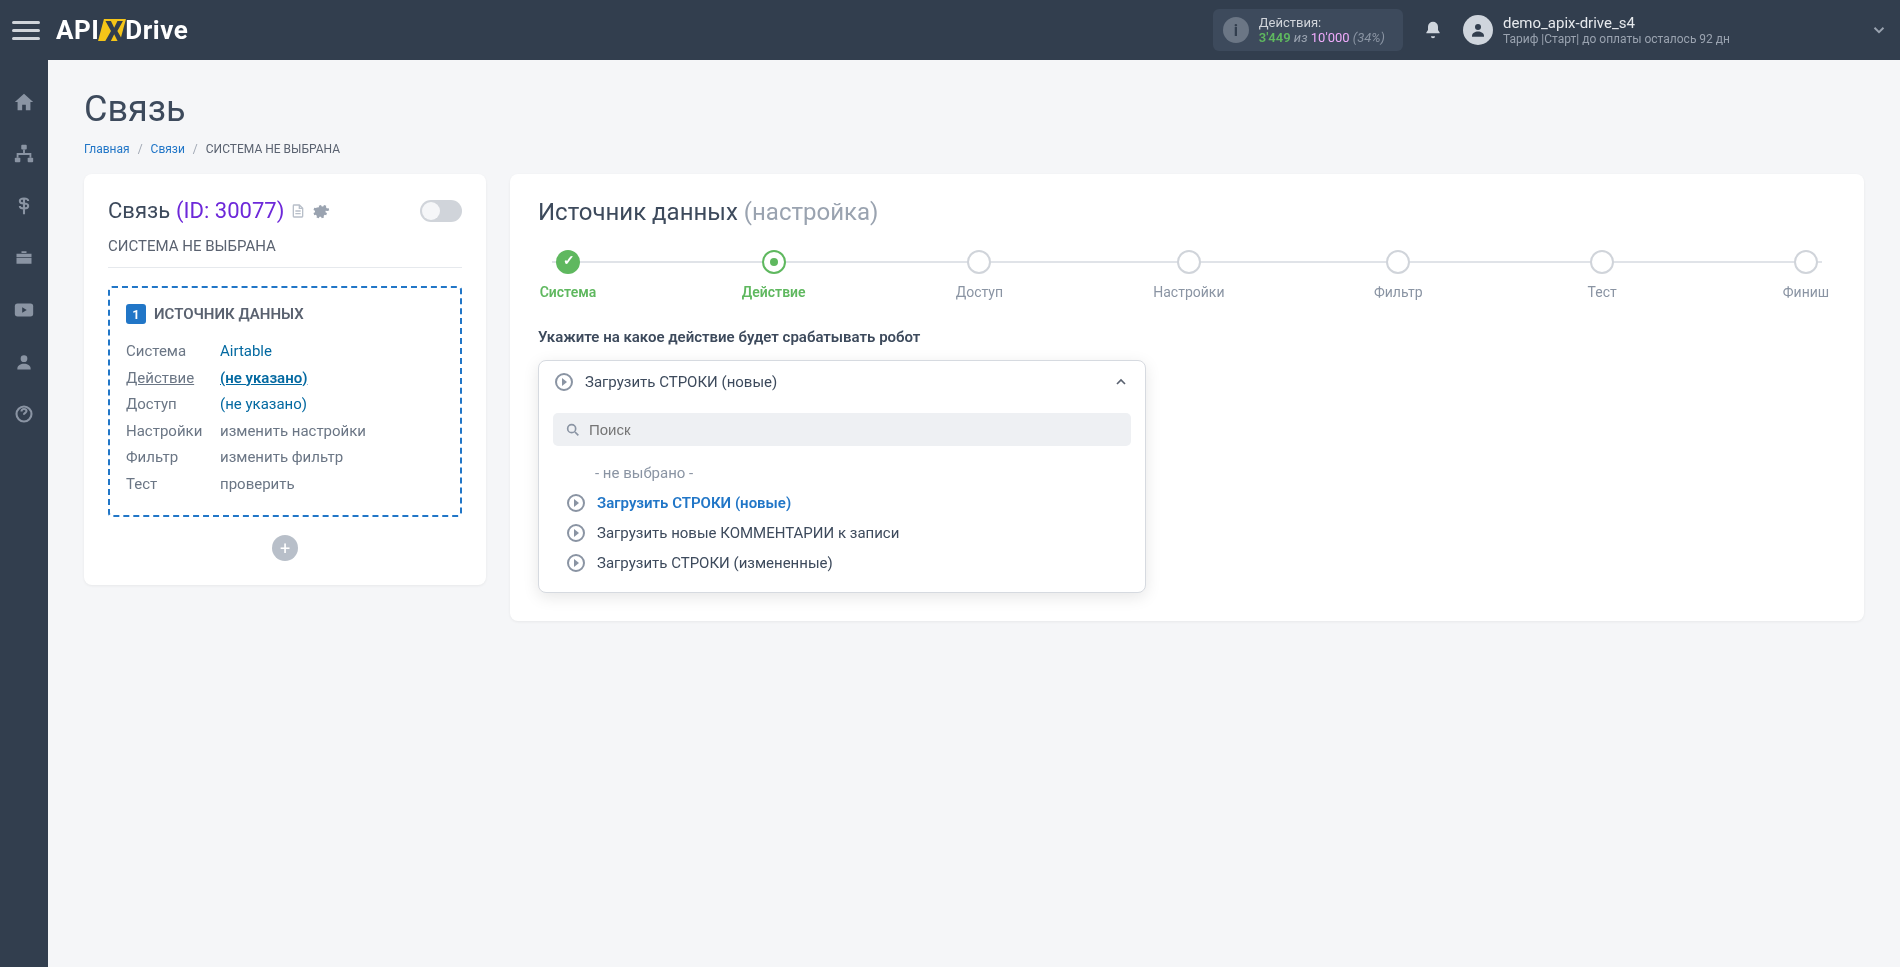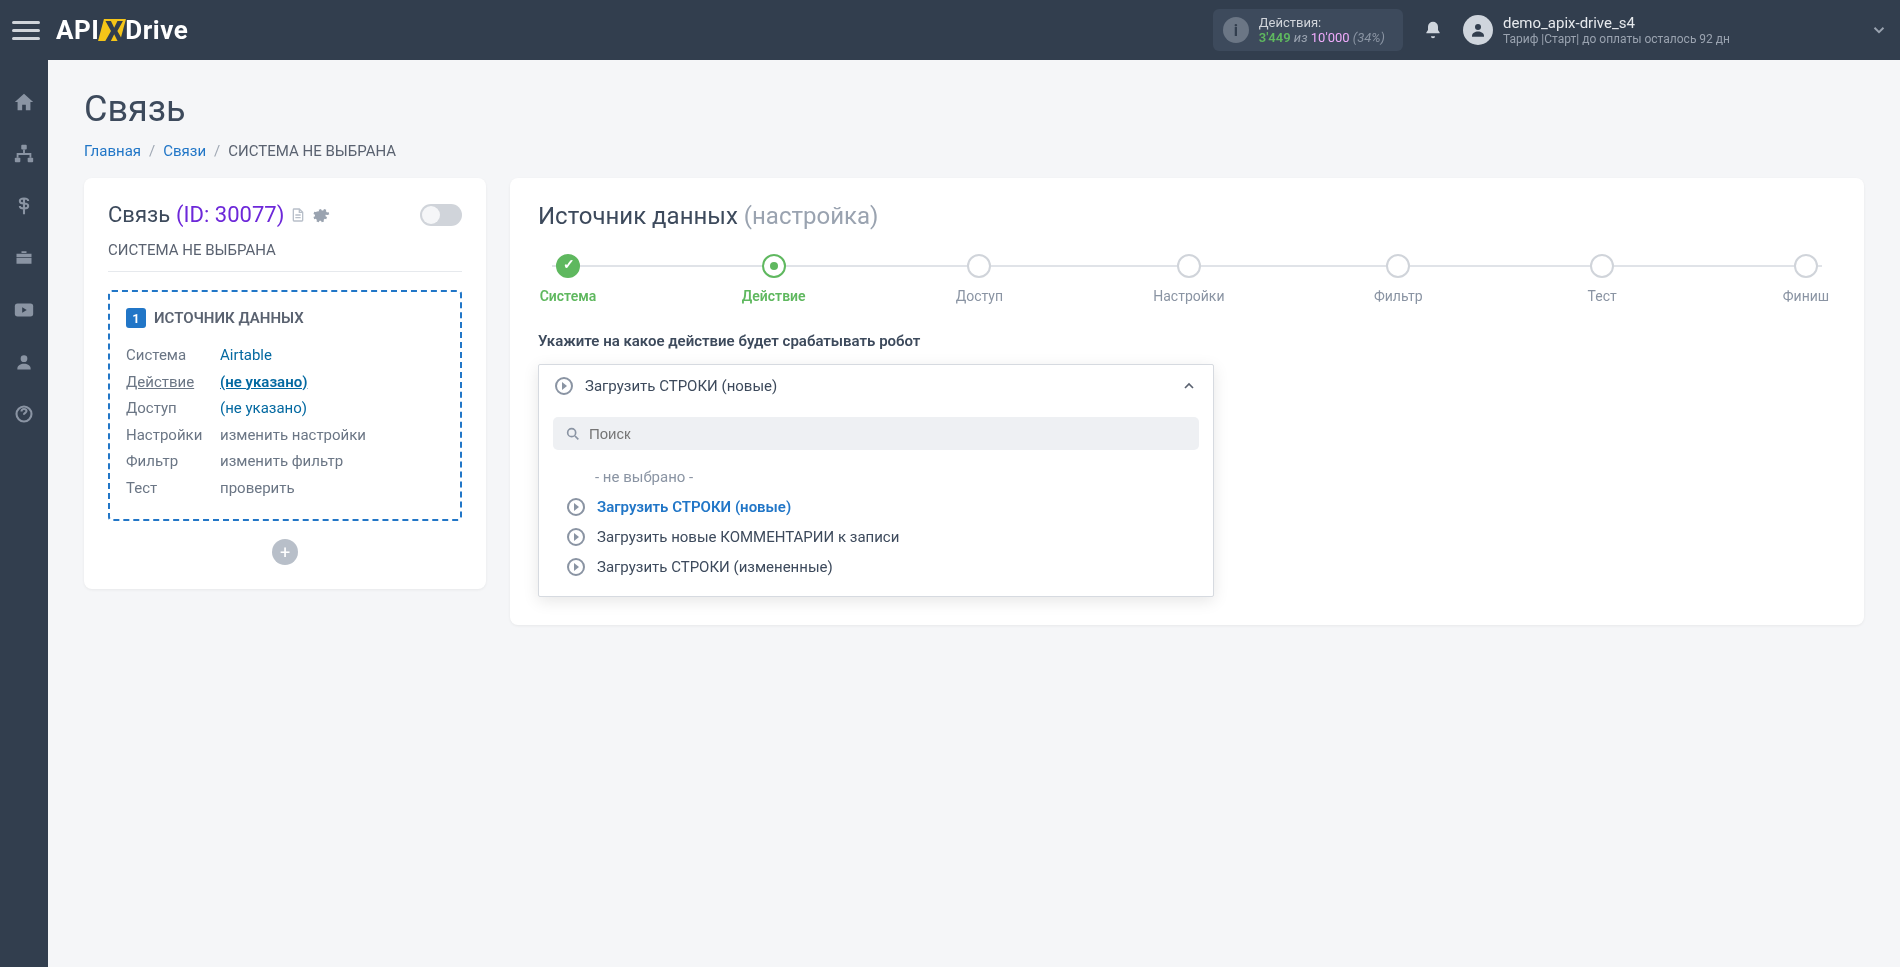--- a/index.html
+++ b/index.html
@@ -31,21 +31,21 @@
 .user .plan { font-size: 12px; color: #9aa3b0; }
 .chevron-down { margin-left: 140px; color: #9aa3b0; cursor: pointer; }
 
 
 .sidebar { position: fixed; left: 0; top: 60px; bottom: 0; width: 48px; background: #323e4e; display: flex; flex-direction: column; align-items: center; padding-top: 30px; gap: 28px; }
 .sidebar .nav-icon { color: #8a94a3; font-size: 20px; cursor: pointer; width: 24px; height: 24px; display: flex; align-items: center; justify-content: center; }
 
 
 .main { margin-left: 48px; padding: 28px 36px; }
 .page-title { font-size: 36px; font-weight: 400; color: #3d4a5c; margin-bottom: 12px; }
-.breadcrumb { font-size: 15px; color: #7a8494; display: flex; gap: 8px; align-items: center; margin-bottom: 18px; }
+.breadcrumb { font-size: 12px; color: #7a8494; display: flex; gap: 8px; align-items: center; margin-bottom: 18px; }
 .breadcrumb a { color: #2176c7; text-decoration: none; }
 .breadcrumb .sep { color: #a0a8b4; }
 .breadcrumb .current { color: #5a6270; }
 
 .panels { display: flex; gap: 24px; align-items: flex-start; }
 .panel { background: #fff; border-radius: 8px; box-shadow: 0 1px 3px rgba(0,0,0,0.06); }
 .panel-left { width: 402px; padding: 24px; }
 .panel-right { flex: 1; padding: 24px 28px 28px; }
 
 .pl-header { display: flex; align-items: center; justify-content: space-between; margin-bottom: 14px; }
@@ -81,21 +81,21 @@
 .step.done .dot { background: #5fb85f; border-color: #5fb85f; position: relative; }
 .step.done .dot::after { content: "✓"; color: #fff; position: absolute; left: 5px; top: 0px; font-size: 14px; font-weight: 700; }
 .step.active .dot { border-color: #5fb85f; display: flex; align-items: center; justify-content: center; }
 .step.active .dot::after { content: ""; width: 8px; height: 8px; background: #5fb85f; border-radius: 50%; display: block; }
 .step .lbl { font-size: 14px; color: #8a94a3; }
 .step.done .lbl { color: #5fb85f; font-weight: 600; }
 .step.active .lbl { color: #5fb85f; font-weight: 600; }
 
 .instruction { font-size: 15px; font-weight: 600; color: #3d4a5c; margin-bottom: 14px; }
 
-.dropdown { width: 676px; border: 1px solid #d6dae0; border-radius: 2px; background: #fff; box-shadow: 0 4px 16px rgba(0,0,0,0.1); }
+.dropdown { width: 608px; border: 1px solid #d6dae0; border-radius: 8px; background: #fff; box-shadow: 0 4px 16px rgba(0,0,0,0.1); }
 .dropdown-header { display: flex; align-items: center; padding: 12px 16px; cursor: pointer; }
 .dropdown-header .play { width: 18px; height: 18px; border: 2px solid #8a94a3; border-radius: 50%; margin-right: 12px; display: flex; align-items: center; justify-content: center; }
 .dropdown-header .play::after { content: ""; border-left: 5px solid #8a94a3; border-top: 4px solid transparent; border-bottom: 4px solid transparent; margin-left: 1px; }
 .dropdown-header .text { flex: 1; font-size: 15px; color: #3d4a5c; }
 .dropdown-header .chev { color: #5a6270; }
 .dropdown-body { padding: 10px 14px 14px; }
 .search-wrap { background: #eef0f3; border-radius: 5px; display: flex; align-items: center; padding: 8px 12px; margin-bottom: 12px; }
 .search-wrap .mag { color: #8a94a3; margin-right: 8px; }
 .search-wrap input { border: none; background: transparent; outline: none; font-size: 15px; color: #5a6270; flex: 1; }
 .opt { display: flex; align-items: center; padding: 6px 14px; font-size: 15px; color: #3d4a5c; cursor: pointer; }

